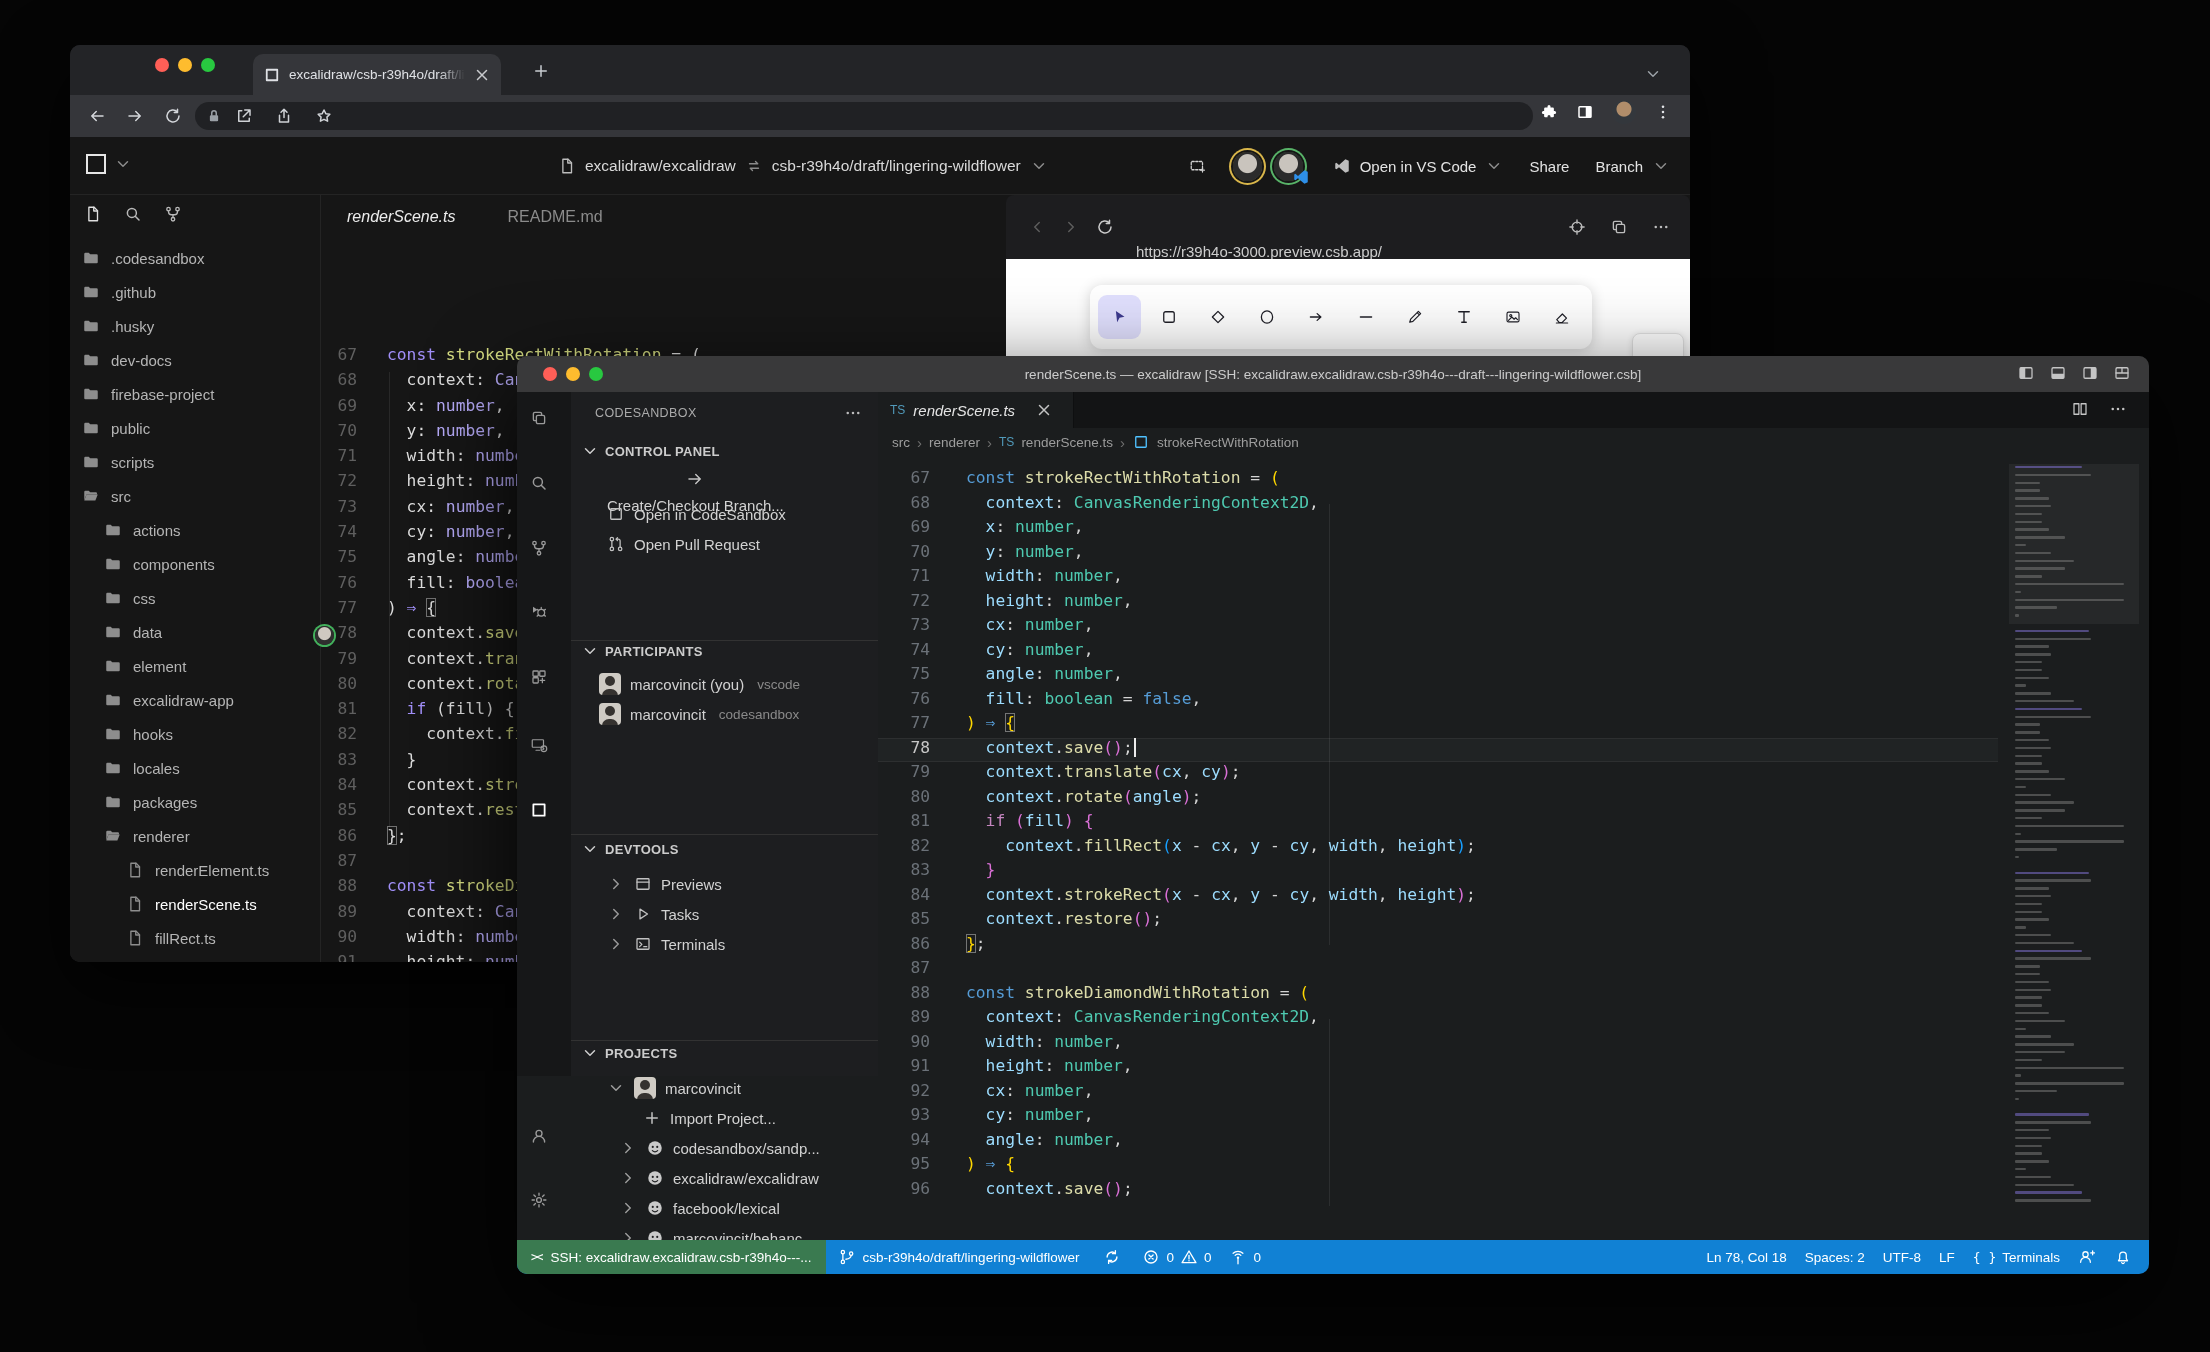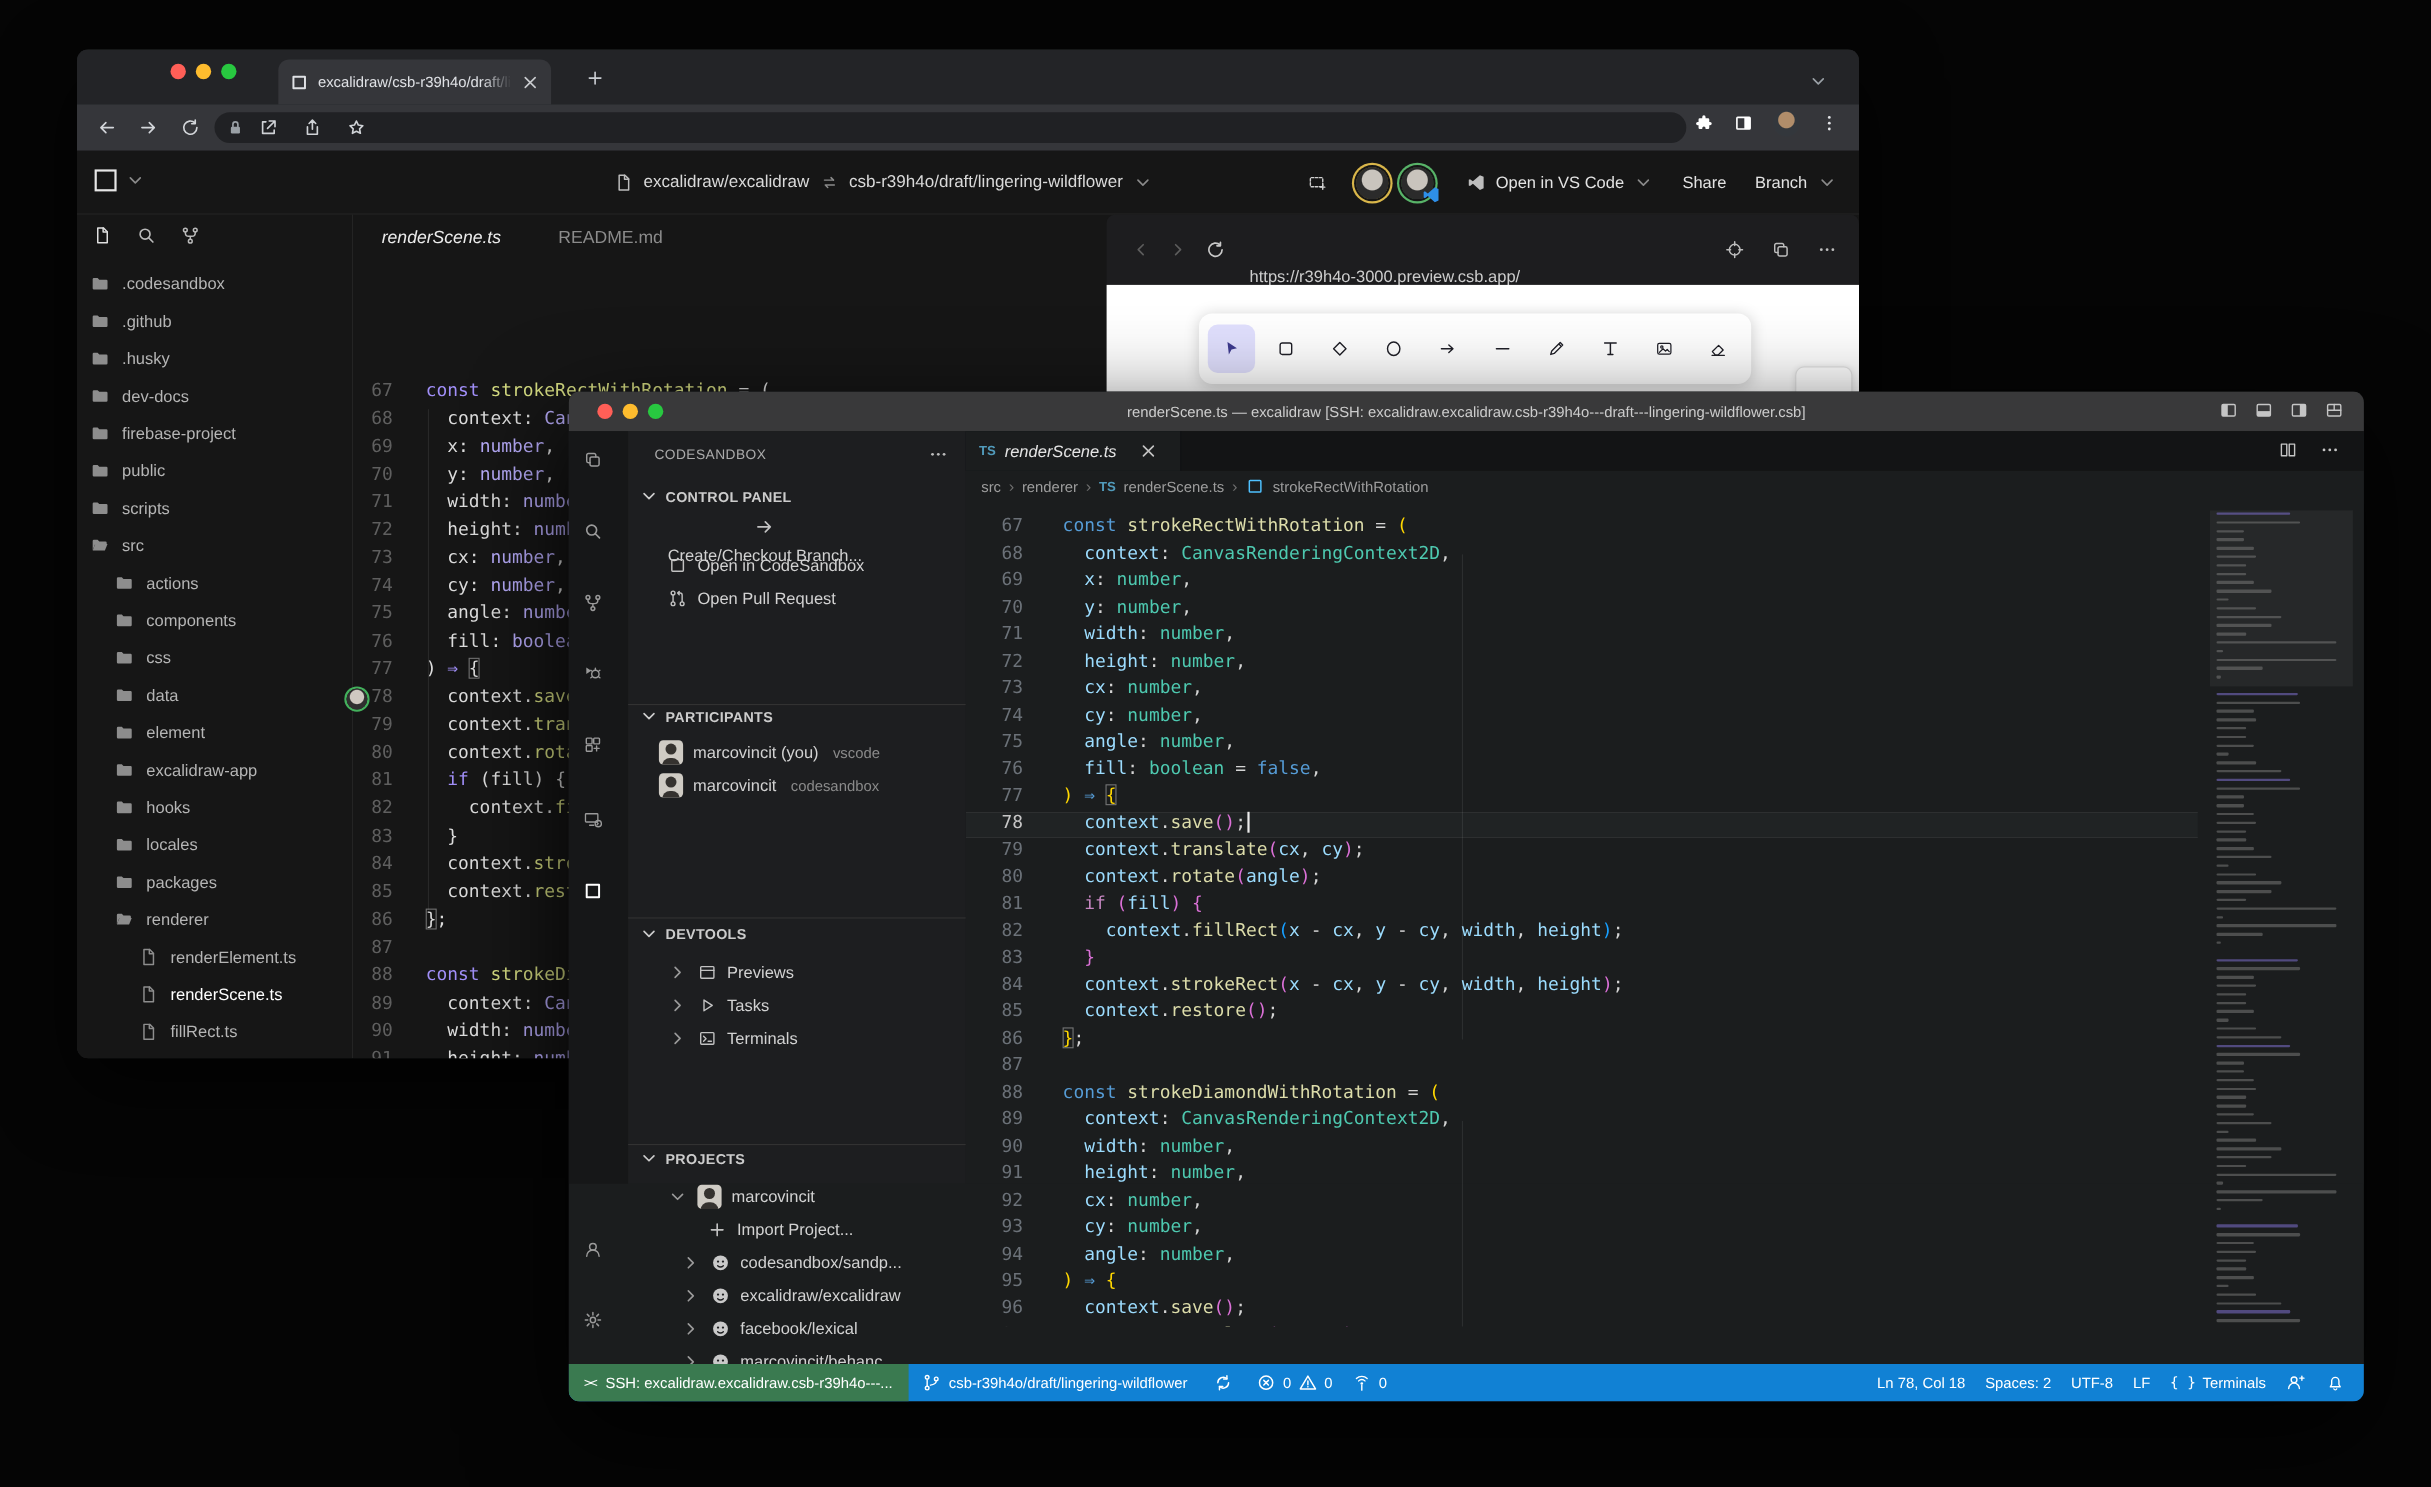--- a/index.html
+++ b/index.html
@@ -116,21 +116,21 @@
   .s-tag{color:#8a8a8a;font-size:13.5px;margin-left:4px;}
   .s-div{position:absolute;left:0;width:100%;height:1px;background:#323232;}
   .pav{width:22px;height:22px;border-radius:4px;background:#cfcbc4;position:relative;overflow:hidden;flex:0 0 22px;}
   .pav::after{content:"";position:absolute;left:6px;top:3px;width:10px;height:10px;border-radius:50%;background:#35322f;}
   .pav::before{content:"";position:absolute;left:3px;bottom:-3px;width:16px;height:9px;border-radius:7px 7px 0 0;background:#35322f;}
   .v-editorwrap{position:absolute;left:361px;top:0;width:1271px;height:100%;background:#1b1d1e;}
   .v-tabs{position:absolute;left:0;top:0;width:100%;height:36px;background:#131415;}
   .v-tab{position:absolute;left:0;top:0;width:196px;height:36px;background:#1b1d1e;display:flex;align-items:center;
     padding:0 12px;gap:8px;color:#e4e4e4;font-size:15px;border-right:1px solid #0e0f10;}
   .v-tab .lbl{font-style:italic;}
-  .ts-badge{color:var(--ts_blue);font-size:12px;font-weight:bold;}
+  .ts-badge{color:var(--ts_blue);font-size:12px;font-weight:normal;}
   .v-tabacts{position:absolute;right:22px;top:8px;display:flex;gap:20px;color:#c5c5c5;}
   .v-crumbs{position:absolute;left:14px;top:36px;height:28px;display:flex;align-items:center;gap:7px;
     color:#9d9d9d;font-size:13.5px;}
   .v-crumbs .sep{color:#6f6f6f;font-size:15px;}
   .v-code{position:absolute;left:0;top:64px;width:100%;height:750px;overflow:hidden;}
   #vs-code-lines{left:0;top:0;width:1120px;padding-top:12px;position:absolute;}
   #vs-code-lines .cl{height:24.5px;}
   #vs-code-lines .ln{left:0;width:52px;color:#6b7178;}
   #vs-code-lines .ct{left:88px;}
   #vs-code-lines .cl.cur{background:rgba(130,140,150,.055);box-shadow:inset 0 1px 0 rgba(255,255,255,.06),inset 0 -1px 0 rgba(255,255,255,.06);}

